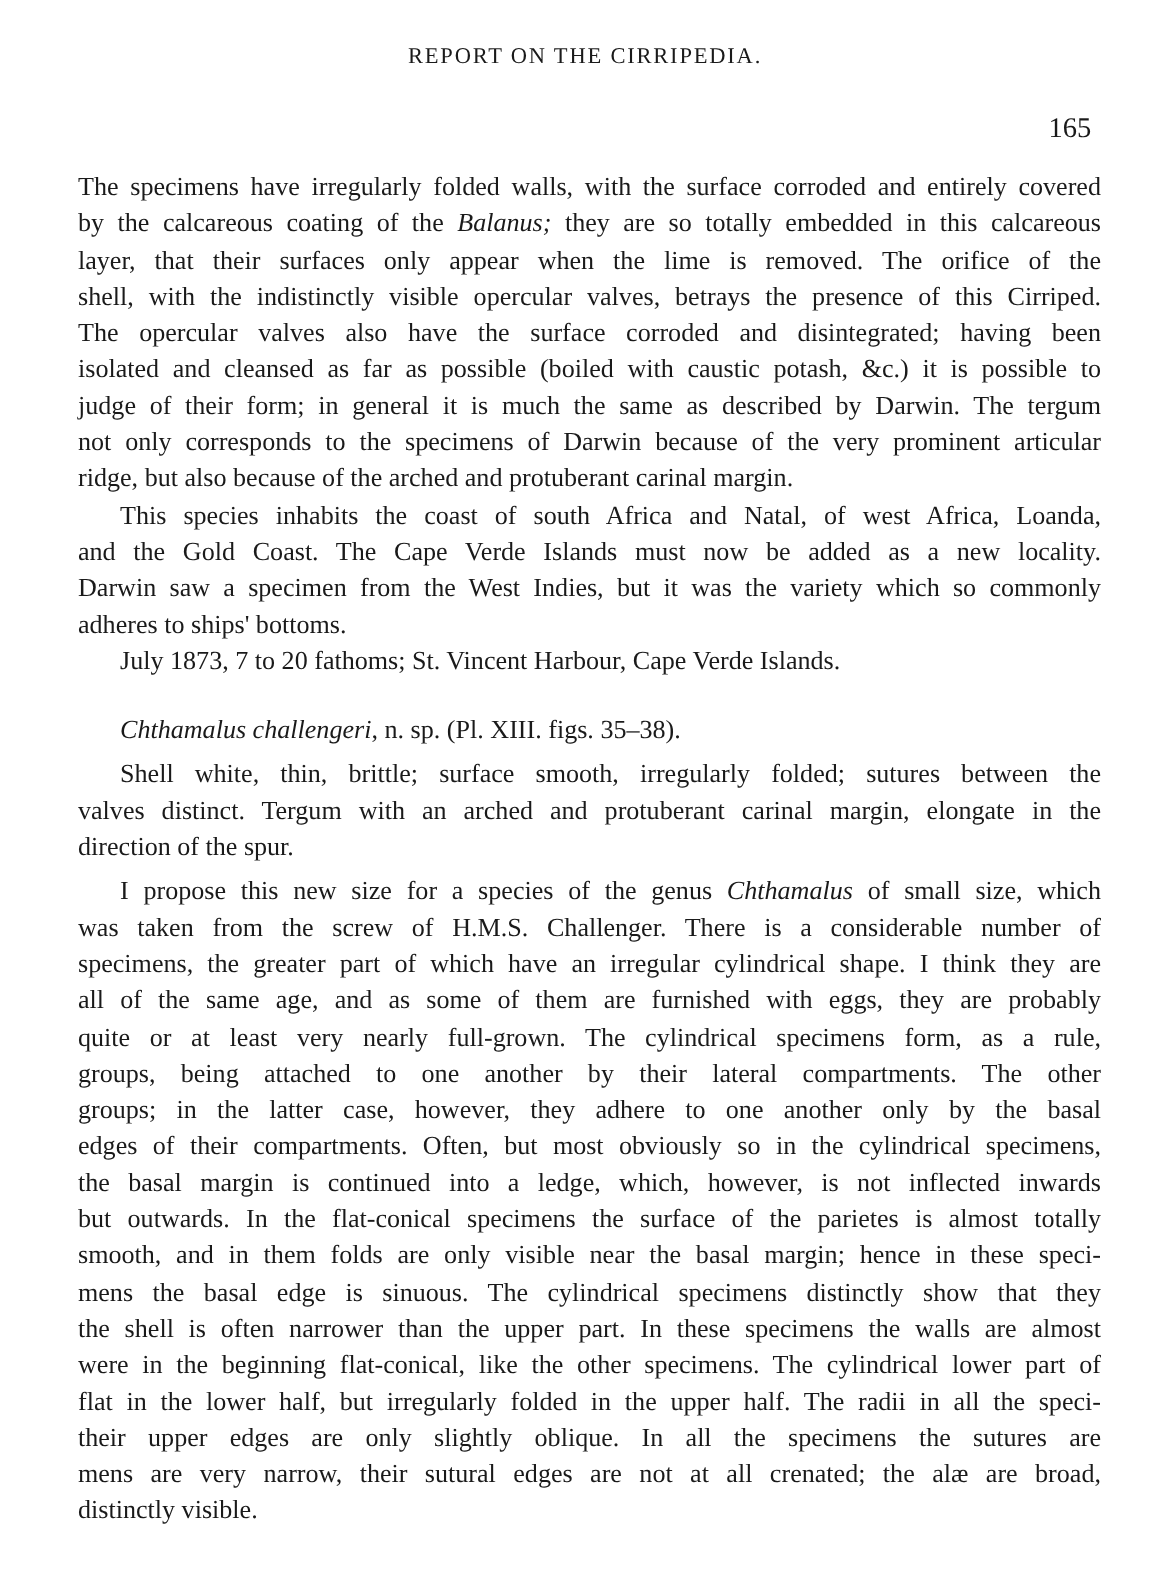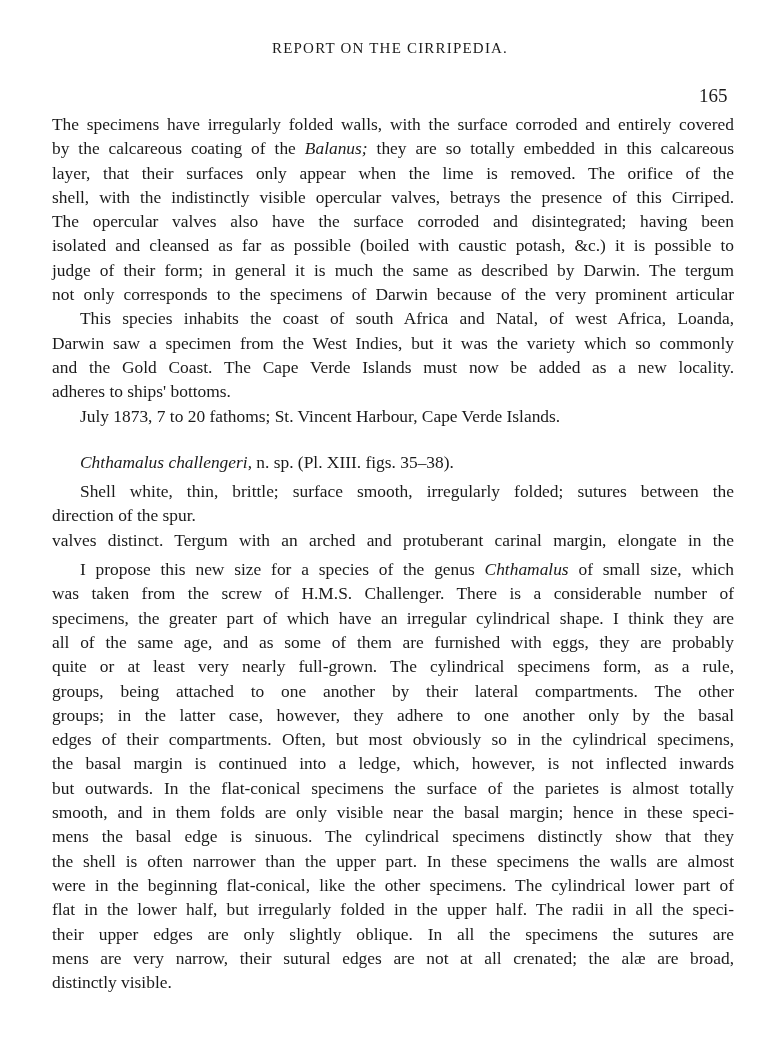--- a/index.html
+++ b/index.html
@@ -1,19 +1,19 @@
 <!DOCTYPE html>
 <html><head>
 <meta charset="utf-8">
 <style>
   html, body { margin: 0; padding: 0; background: #ffffff; }
   body { width: 776px; height: 1050px; position: relative; overflow: hidden; color: #1a1a1a;
          font-family: "Liberation Serif", "DejaVu Serif", serif; }
   .page { position: absolute; left: 0; top: 0; width: 776px; height: 1050px; }
-  .running-head { position: absolute; top: 40px; left: 0; width: 680px; height: 22px; }
+  .running-head { position: absolute; top: 30px; left: 0; width: 680px; height: 22px; }
   .running-title { position: absolute; left: 272px; top: 0; font-size: 15px; letter-spacing: 1.2px; }
   .page-number { position: absolute; left: 699px; top: -3px; font-size: 19px; margin-top: 48px; }
   .body { position: absolute; left: 52px; top: 84px; width: 682px; margin-top: 28px; }
   .line { display: block; height: 24.3px; line-height: 24.3px; font-size: 17.4px;
           white-space: nowrap; text-align: justify; text-align-last: justify; }
   .line.last { text-align-last: left; }
   .line.indent { padding-left: 28px; }
   .para-gap { height: 5px; }
   .section-gap { height: 22px; }
   em { font-style: italic; }
@@ -33,45 +33,46 @@
 
     <div>
       <span class="line">The specimens have irregularly folded walls, with the surface corroded and entirely covered</span>
       <span class="line"><span>by the calcareous coating of the </span><em>Balanus;</em><span> they are so totally embedded in this calcareous</span></span>
       <span class="line">layer, that their surfaces only appear when the lime is removed.  The orifice of the</span>
       <span class="line">shell, with the indistinctly visible opercular valves, betrays the presence of this Cirriped.</span>
       <span class="line">The opercular valves also have the surface corroded and disintegrated; having been</span>
       <span class="line">isolated and cleansed as far as possible (boiled with caustic potash, &amp;c.) it is possible to</span>
       <span class="line">judge of their form; in general it is much the same as described by Darwin.  The tergum</span>
       <span class="line">not only corresponds to the specimens of Darwin because of the very prominent articular</span>
+      <span class="line last">ridge, but also because of the arched and protuberant carinal margin.</span>
     </div>
 
     <div>
       <span class="line indent">This species inhabits the coast of south Africa and Natal, of west Africa, Loanda,</span>
+      <span class="line">and the Gold Coast.  The Cape Verde Islands must now be added as a new locality.</span>
       <span class="line">Darwin saw a specimen from the West Indies, but it was the variety which so commonly</span>
-      <span class="line">and the Gold Coast.  The Cape Verde Islands must now be added as a new locality.</span>
       <span class="line last">adheres to ships' bottoms.</span>
     </div>
 
     <div>
       <span class="line indent last">July 1873, 7 to 20 fathoms; St. Vincent Harbour, Cape Verde Islands.</span>
     </div>
 
     <div class="section-gap"></div>
 
     <div>
       <span class="line indent heading"><em>Chthamalus challengeri</em><span>, n. sp. (Pl. XIII. figs. 35–38).</span></span>
     </div>
 
     <div class="para-gap"></div>
 
     <div>
       <span class="line indent">Shell white, thin, brittle; surface smooth, irregularly folded; sutures between the</span>
+      <span class="line">valves distinct.  Tergum with an arched and protuberant carinal margin, elongate in the</span>
       <span class="line last">direction of the spur.</span>
-      <span class="line">valves distinct.  Tergum with an arched and protuberant carinal margin, elongate in the</span>
     </div>
 
     <div class="para-gap"></div>
 
     <div>
       <span class="line indent"><span>I propose this new size for a species of the genus </span><em>Chthamalus</em><span> of small size, which</span></span>
       <span class="line">was taken from the screw of H.M.S. Challenger.  There is a considerable number of</span>
       <span class="line">specimens, the greater part of which have an irregular cylindrical shape.  I think they are</span>
       <span class="line">all of the same age, and as some of them are furnished with eggs, they are probably</span>
       <span class="line">quite or at least very nearly full-grown.  The cylindrical specimens form, as a rule,</span>

